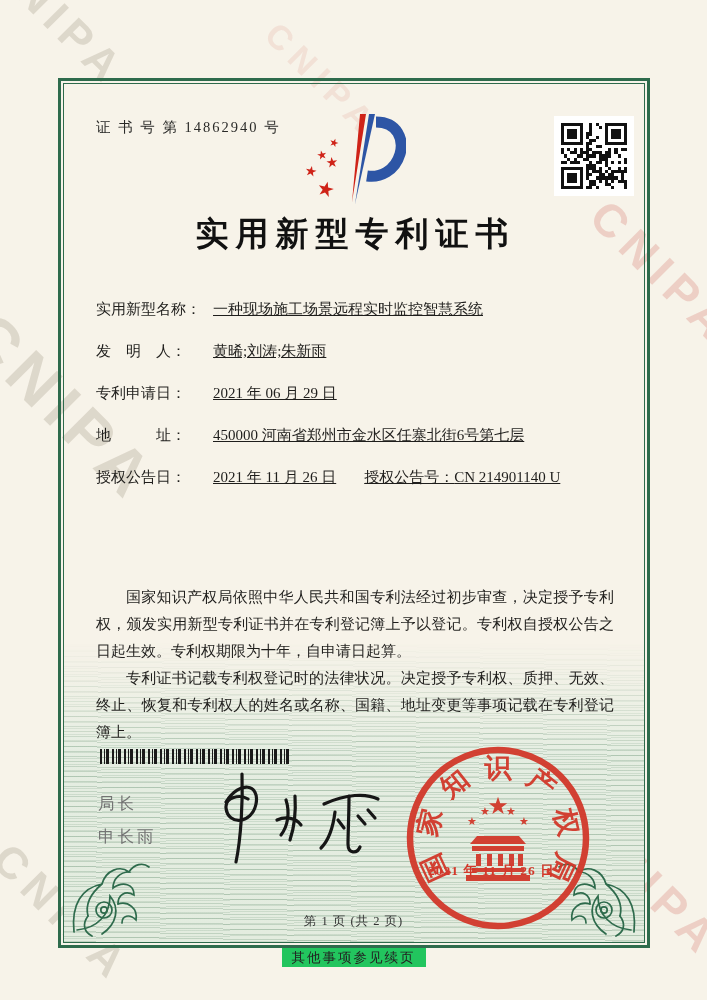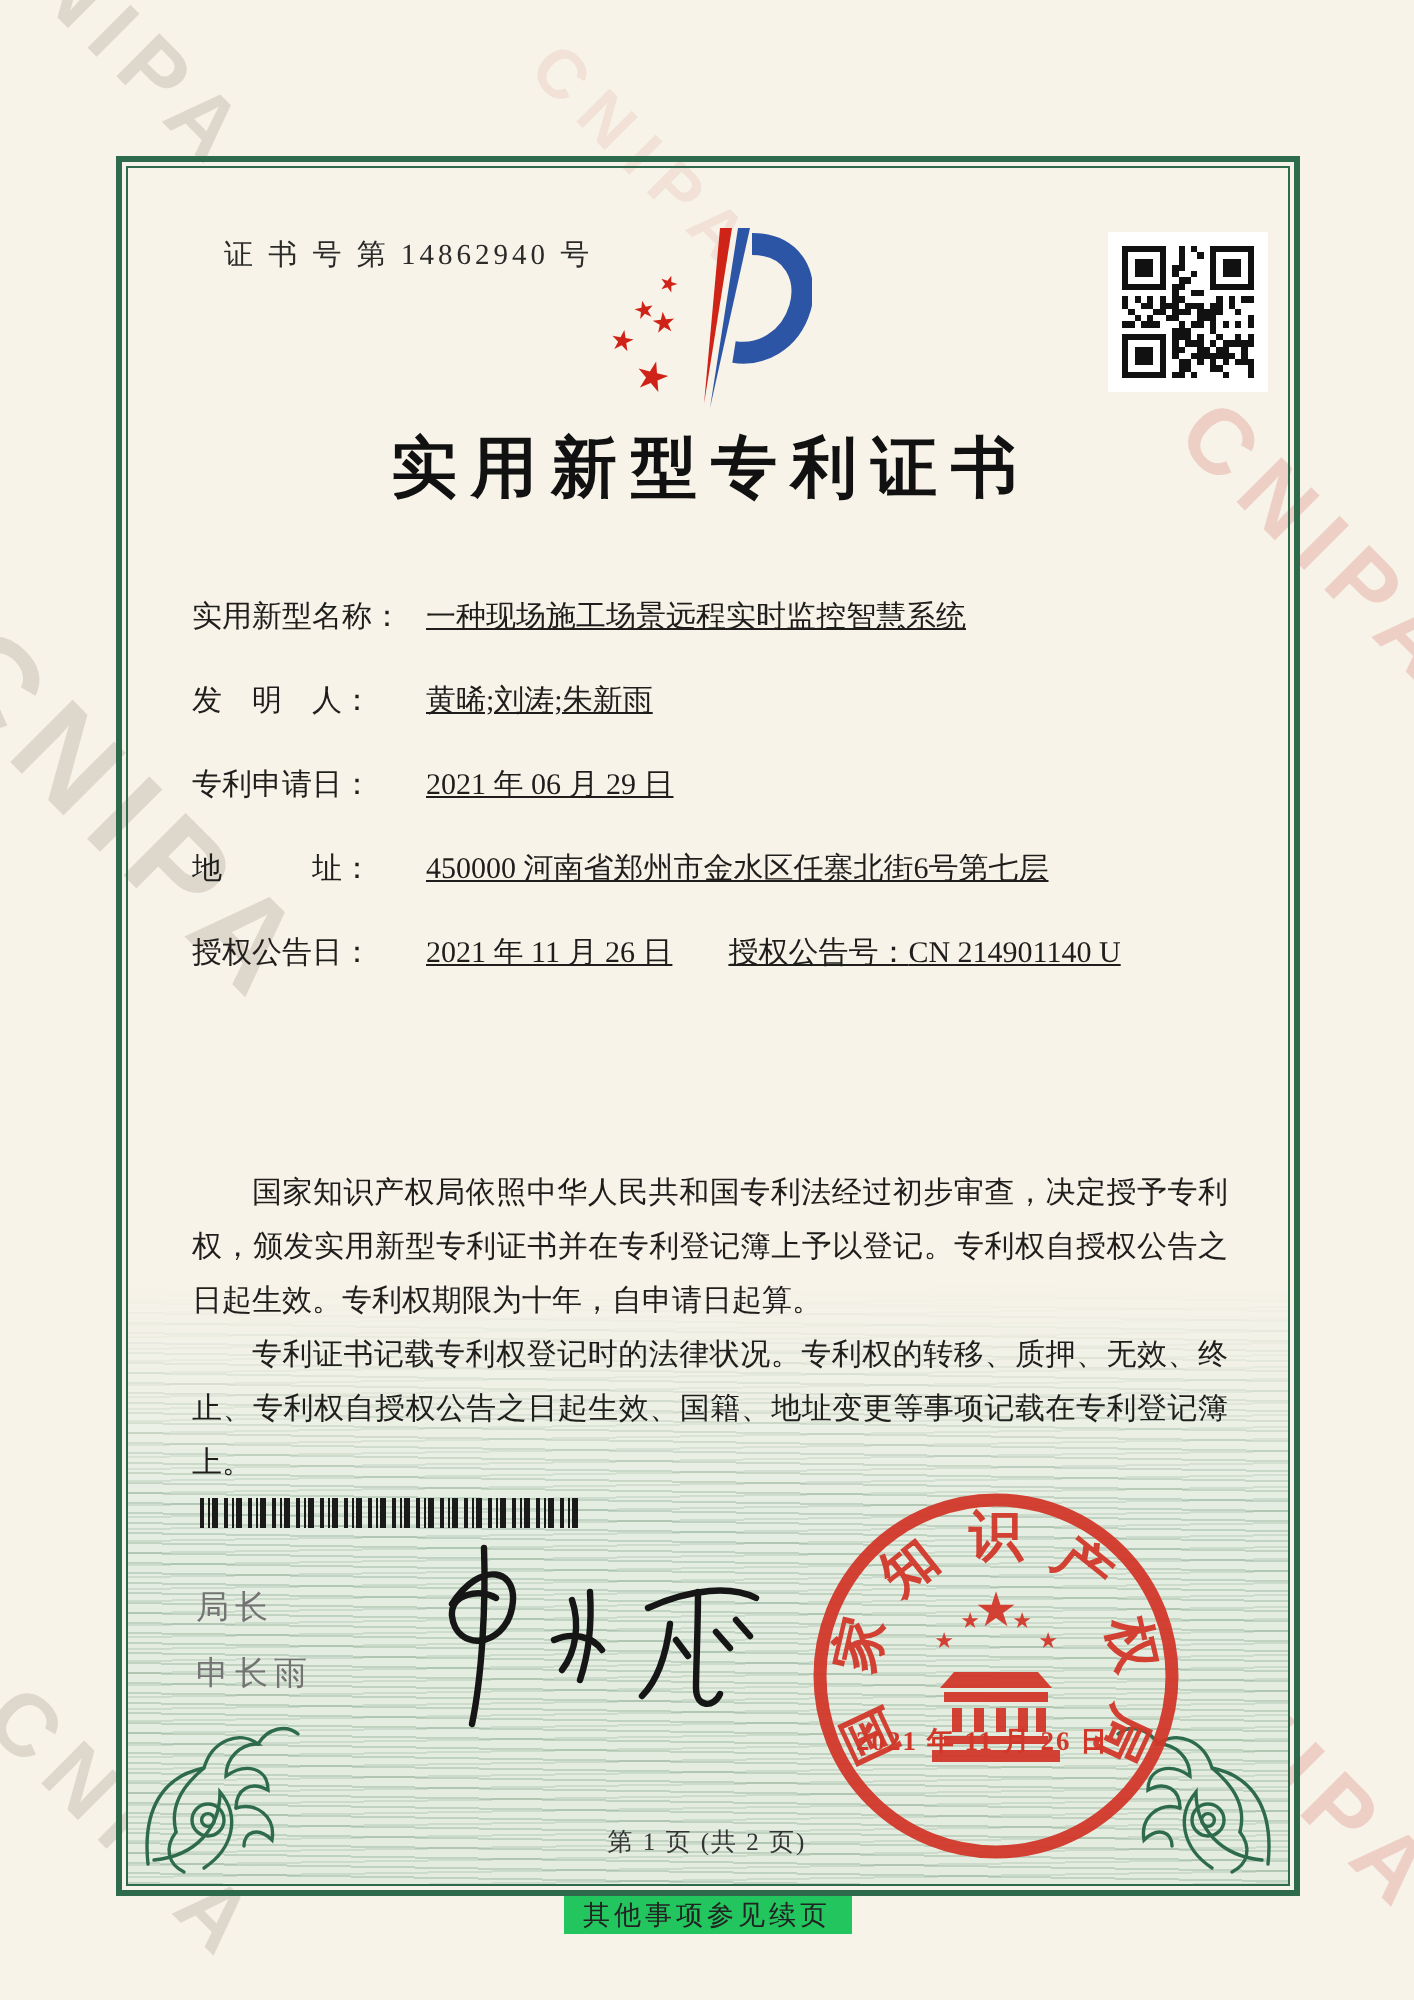--- a/index.html
+++ b/index.html
@@ -20,21 +20,21 @@
       repeating-linear-gradient(0.9deg, rgba(110,150,120,.30) 0 1px, rgba(110,150,120,0) 1px 5px),
       repeating-linear-gradient(-0.9deg, rgba(110,150,120,.20) 0 1px, rgba(110,150,120,0) 1px 6px),
       linear-gradient(#e6eee3,#e3ecdf);
     -webkit-mask-image:linear-gradient(to bottom,transparent 0,#000 110px);
             mask-image:linear-gradient(to bottom,transparent 0,#000 110px);}
   .flourish{position:absolute;bottom:4px;width:86px;height:104px;}
   .flourish.left{left:4px;}
   .flourish.right{right:4px;transform:scaleX(-1);}
 
   
-  .cert-no{position:absolute;left:96px;top:118px;font-size:14.5px;letter-spacing:2px;color:#2a2a28;margin-left:16px;}
+  .cert-no{position:absolute;left:96px;top:118px;font-size:14.5px;letter-spacing:2px;color:#2a2a28;}
   .title{position:absolute;left:4px;right:0;top:212px;text-align:center;font-size:33px;font-weight:700;
          letter-spacing:7px;color:#111;}
 
   
   .logo{position:absolute;left:290px;top:112px;width:120px;height:96px;}
   .logo-star{position:absolute;color:#cf2318;line-height:1;transform:translate(-50%,-50%) rotate(var(--r));}
 
   
   .qr-box{position:absolute;left:558px;top:120px;width:72px;height:72px;background:#fff;
           box-shadow:0 0 0 4px #fff;}
@@ -158,21 +158,21 @@
     <div class="field-row">
       <span class="field-label">地　　　址：</span><span>450000  河南省郑州市金水区任寨北街6号第七层</span>
     </div>
     <div class="field-row">
       <span class="field-label">授权公告日：</span><span>2021 年 11 月 26 日</span><span class="grant-no-label">授权公告号：</span><span>CN 214901140 U</span>
     </div>
   </div>
 
   <div class="paras">
     <p>国家知识产权局依照中华人民共和国专利法经过初步审查，决定授予专利权，颁发实用新型专利证书并在专利登记簿上予以登记。专利权自授权公告之日起生效。专利权期限为十年，自申请日起算。</p>
-    <p>专利证书记载专利权登记时的法律状况。专利权的转移、质押、无效、终止、专利权自授权公告之日起生效、国籍、地址变更等事项记载在专利登记簿上。</p>
+    <p>专利证书记载专利权登记时的法律状况。决定授予专利权、质押、无效、终止、恢复和专利权人的姓名或名称、国籍、地址变更等事项记载在专利登记簿上。</p>
   </div>
 
   <div class="barcode"></div>
 
   <div class="signer signer-title">局长</div>
   <div class="signer signer-name">申长雨</div>
   <svg class="signature" width="190" height="100" viewBox="0 0 190 100" stroke="#161616" stroke-width="3.2" fill="none" stroke-linecap="round" stroke-linejoin="round">
     <path d="M28,34 C42,12 62,16 58,36 C54,56 30,58 28,40 C27,29 42,26 50,31"></path>
     <path d="M44,6 C45,34 43,70 38,94"></path>
     <path d="M88,32 C92,44 90,58 83,67"></path>

